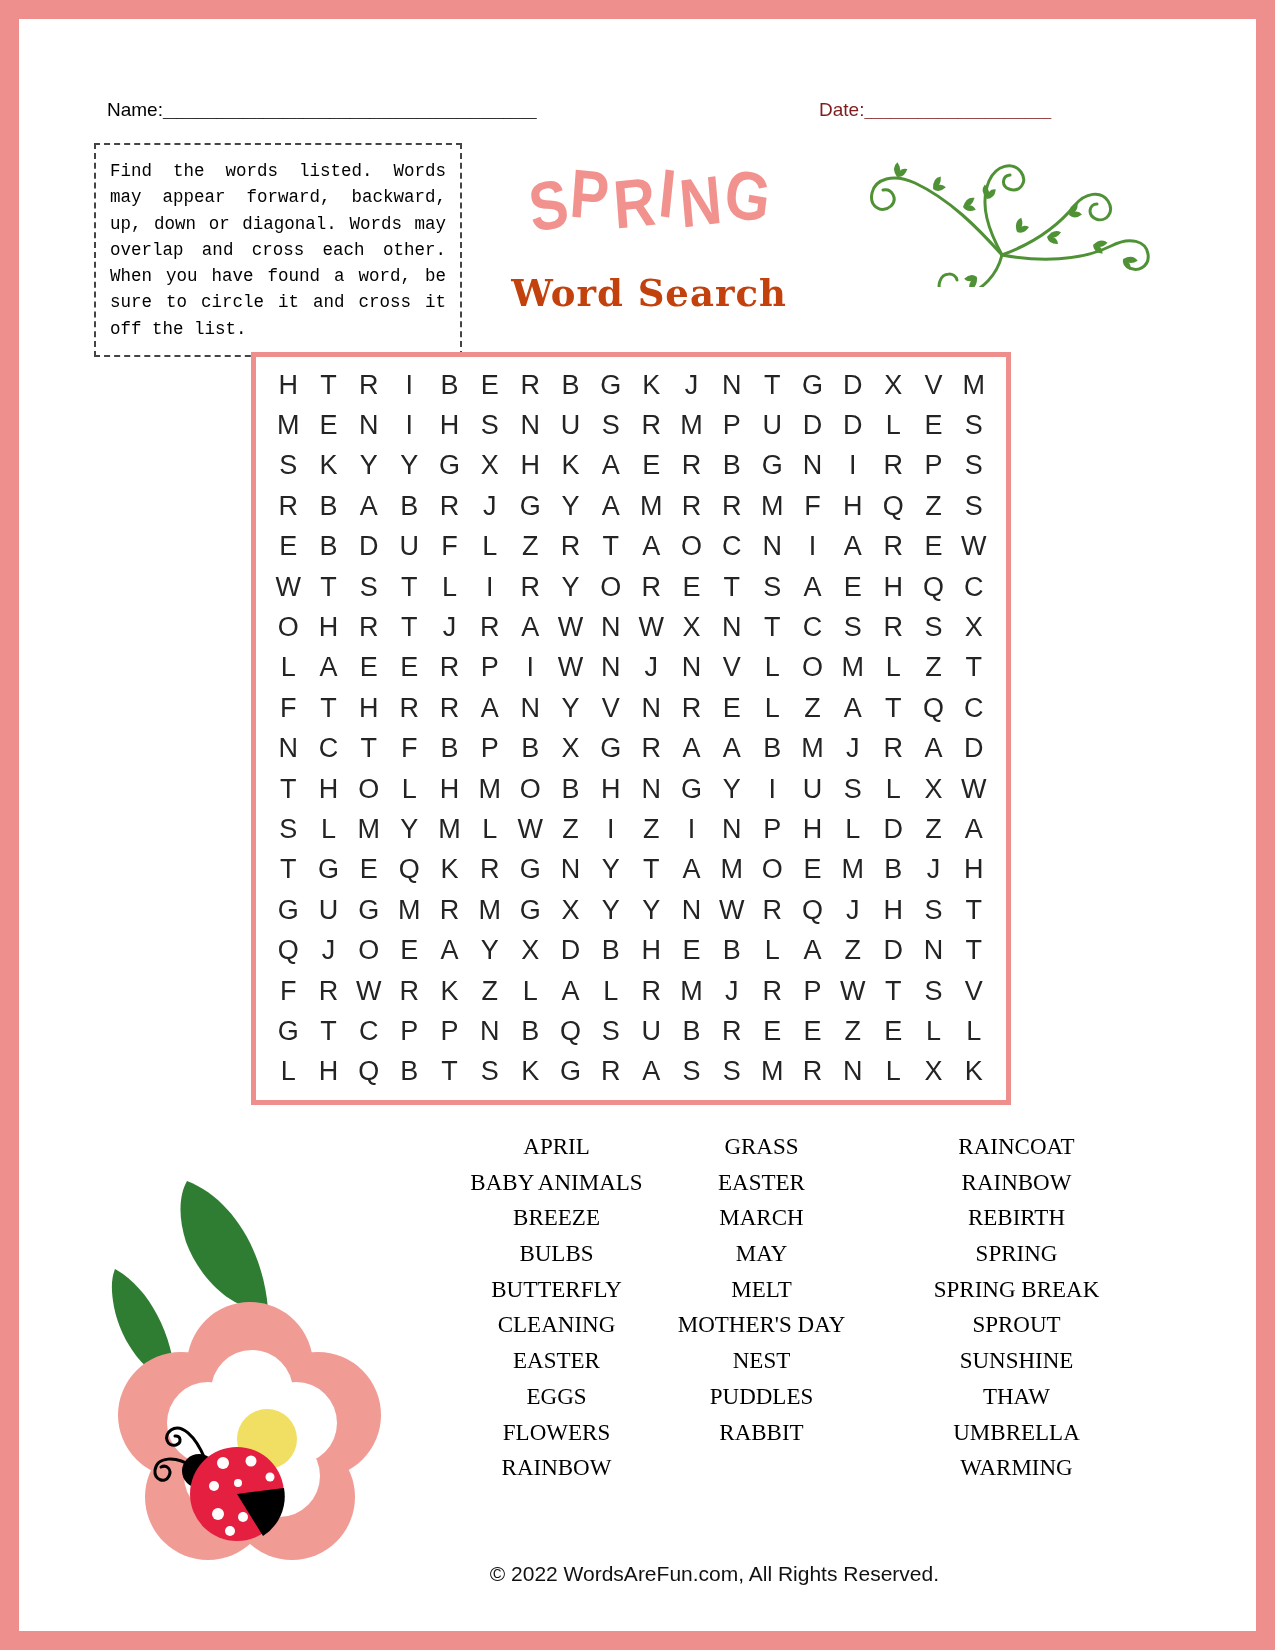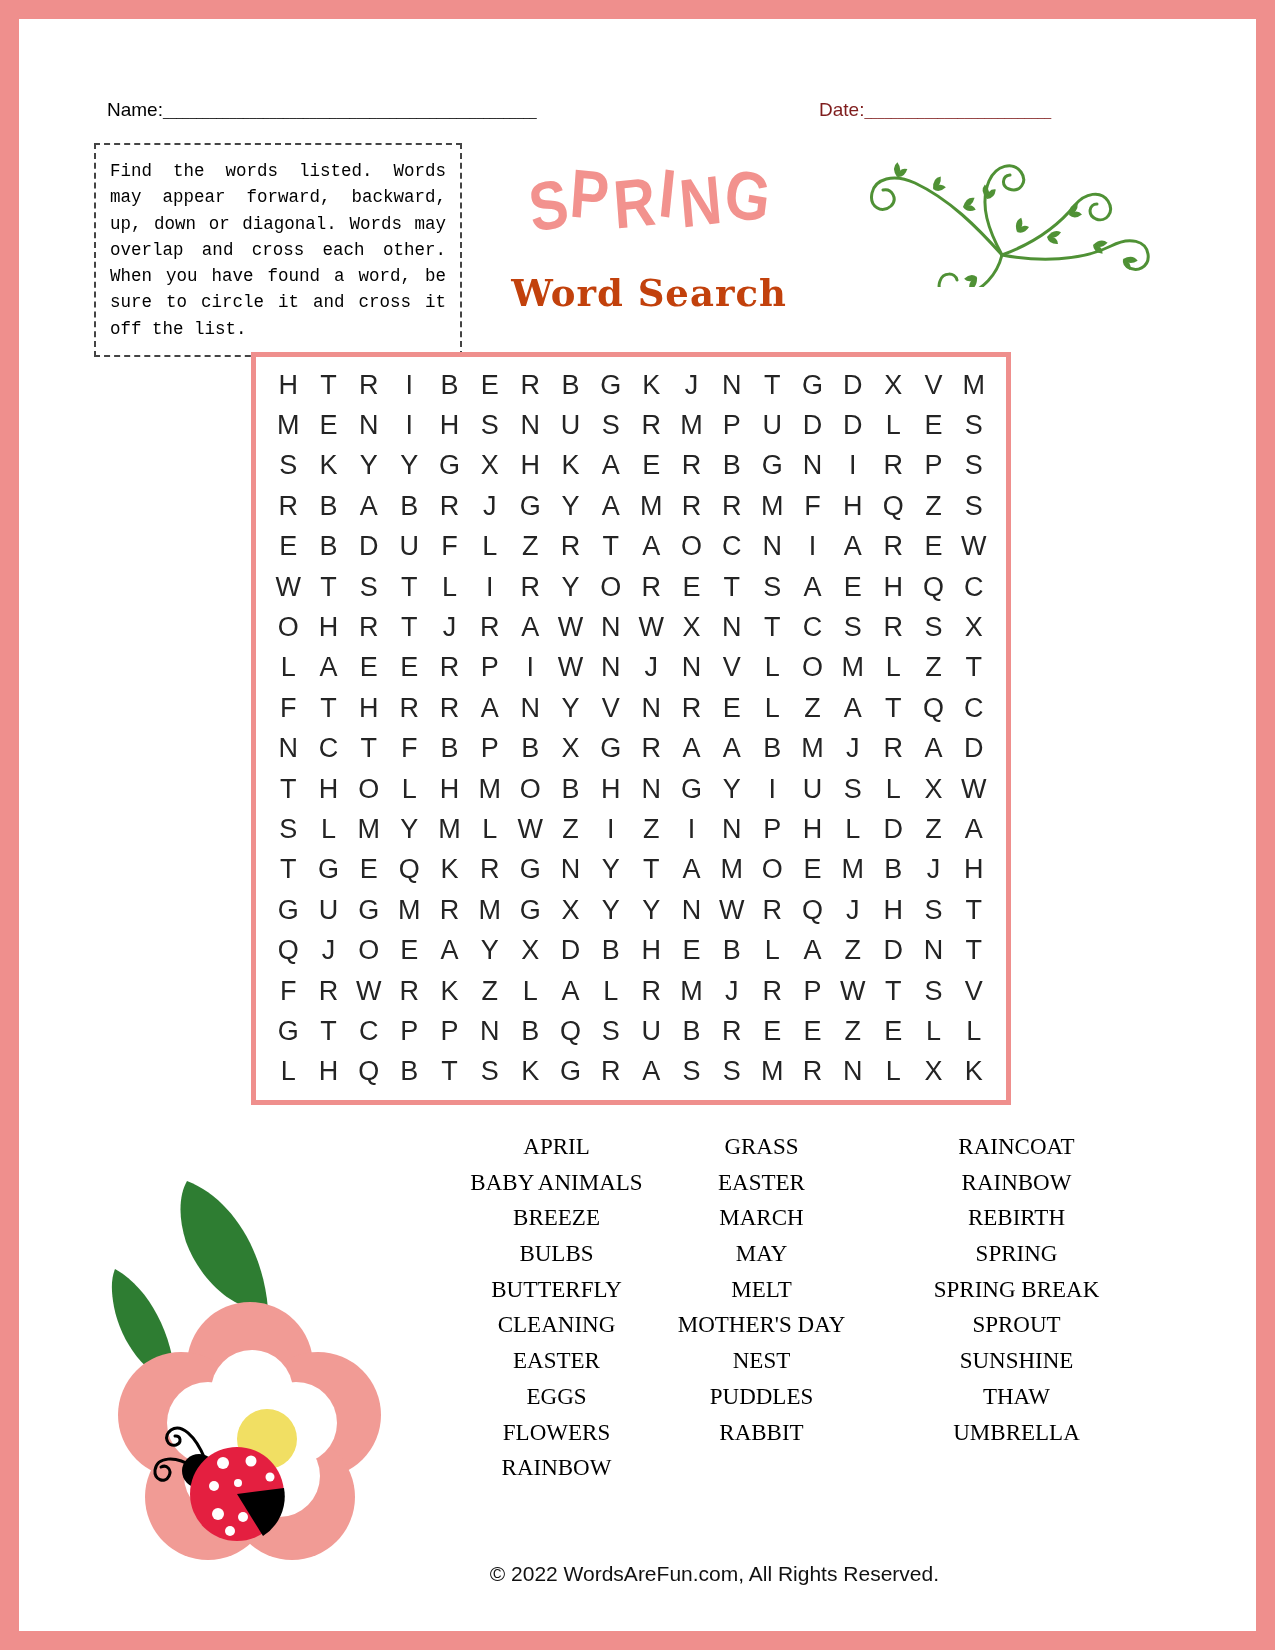--- a/index.html
+++ b/index.html
@@ -464,20 +464,21 @@
   <div class="word-col" id="wc3">
       <div class="word">RAINCOAT</div>
       <div class="word">RAINBOW</div>
       <div class="word">REBIRTH</div>
       <div class="word">SPRING</div>
       <div class="word">SPRING BREAK</div>
       <div class="word">SPROUT</div>
       <div class="word">SUNSHINE</div>
       <div class="word">THAW</div>
       <div class="word">UMBRELLA</div>
+      <div class="word">WARMING</div>
     </div>
 
   <svg class="flower" width="360" height="430" viewBox="0 0 360 430">
 
     <path fill="#2e7d32" d="M100 14 C 142 30 176 80 181 142 C 150 147 114 115 99 75 C 91 50 92 28 100 14 Z"></path>
     <path fill="#2e7d32" d="M28 102 C 61 120 86 166 89 217 C 60 210 34 176 27 140 C 24 124 24 112 28 102 Z"></path>
 
     <g fill="#f19b95">
       <circle cx="163" cy="198" r="63"></circle>
       <circle cx="231" cy="248" r="63"></circle>

